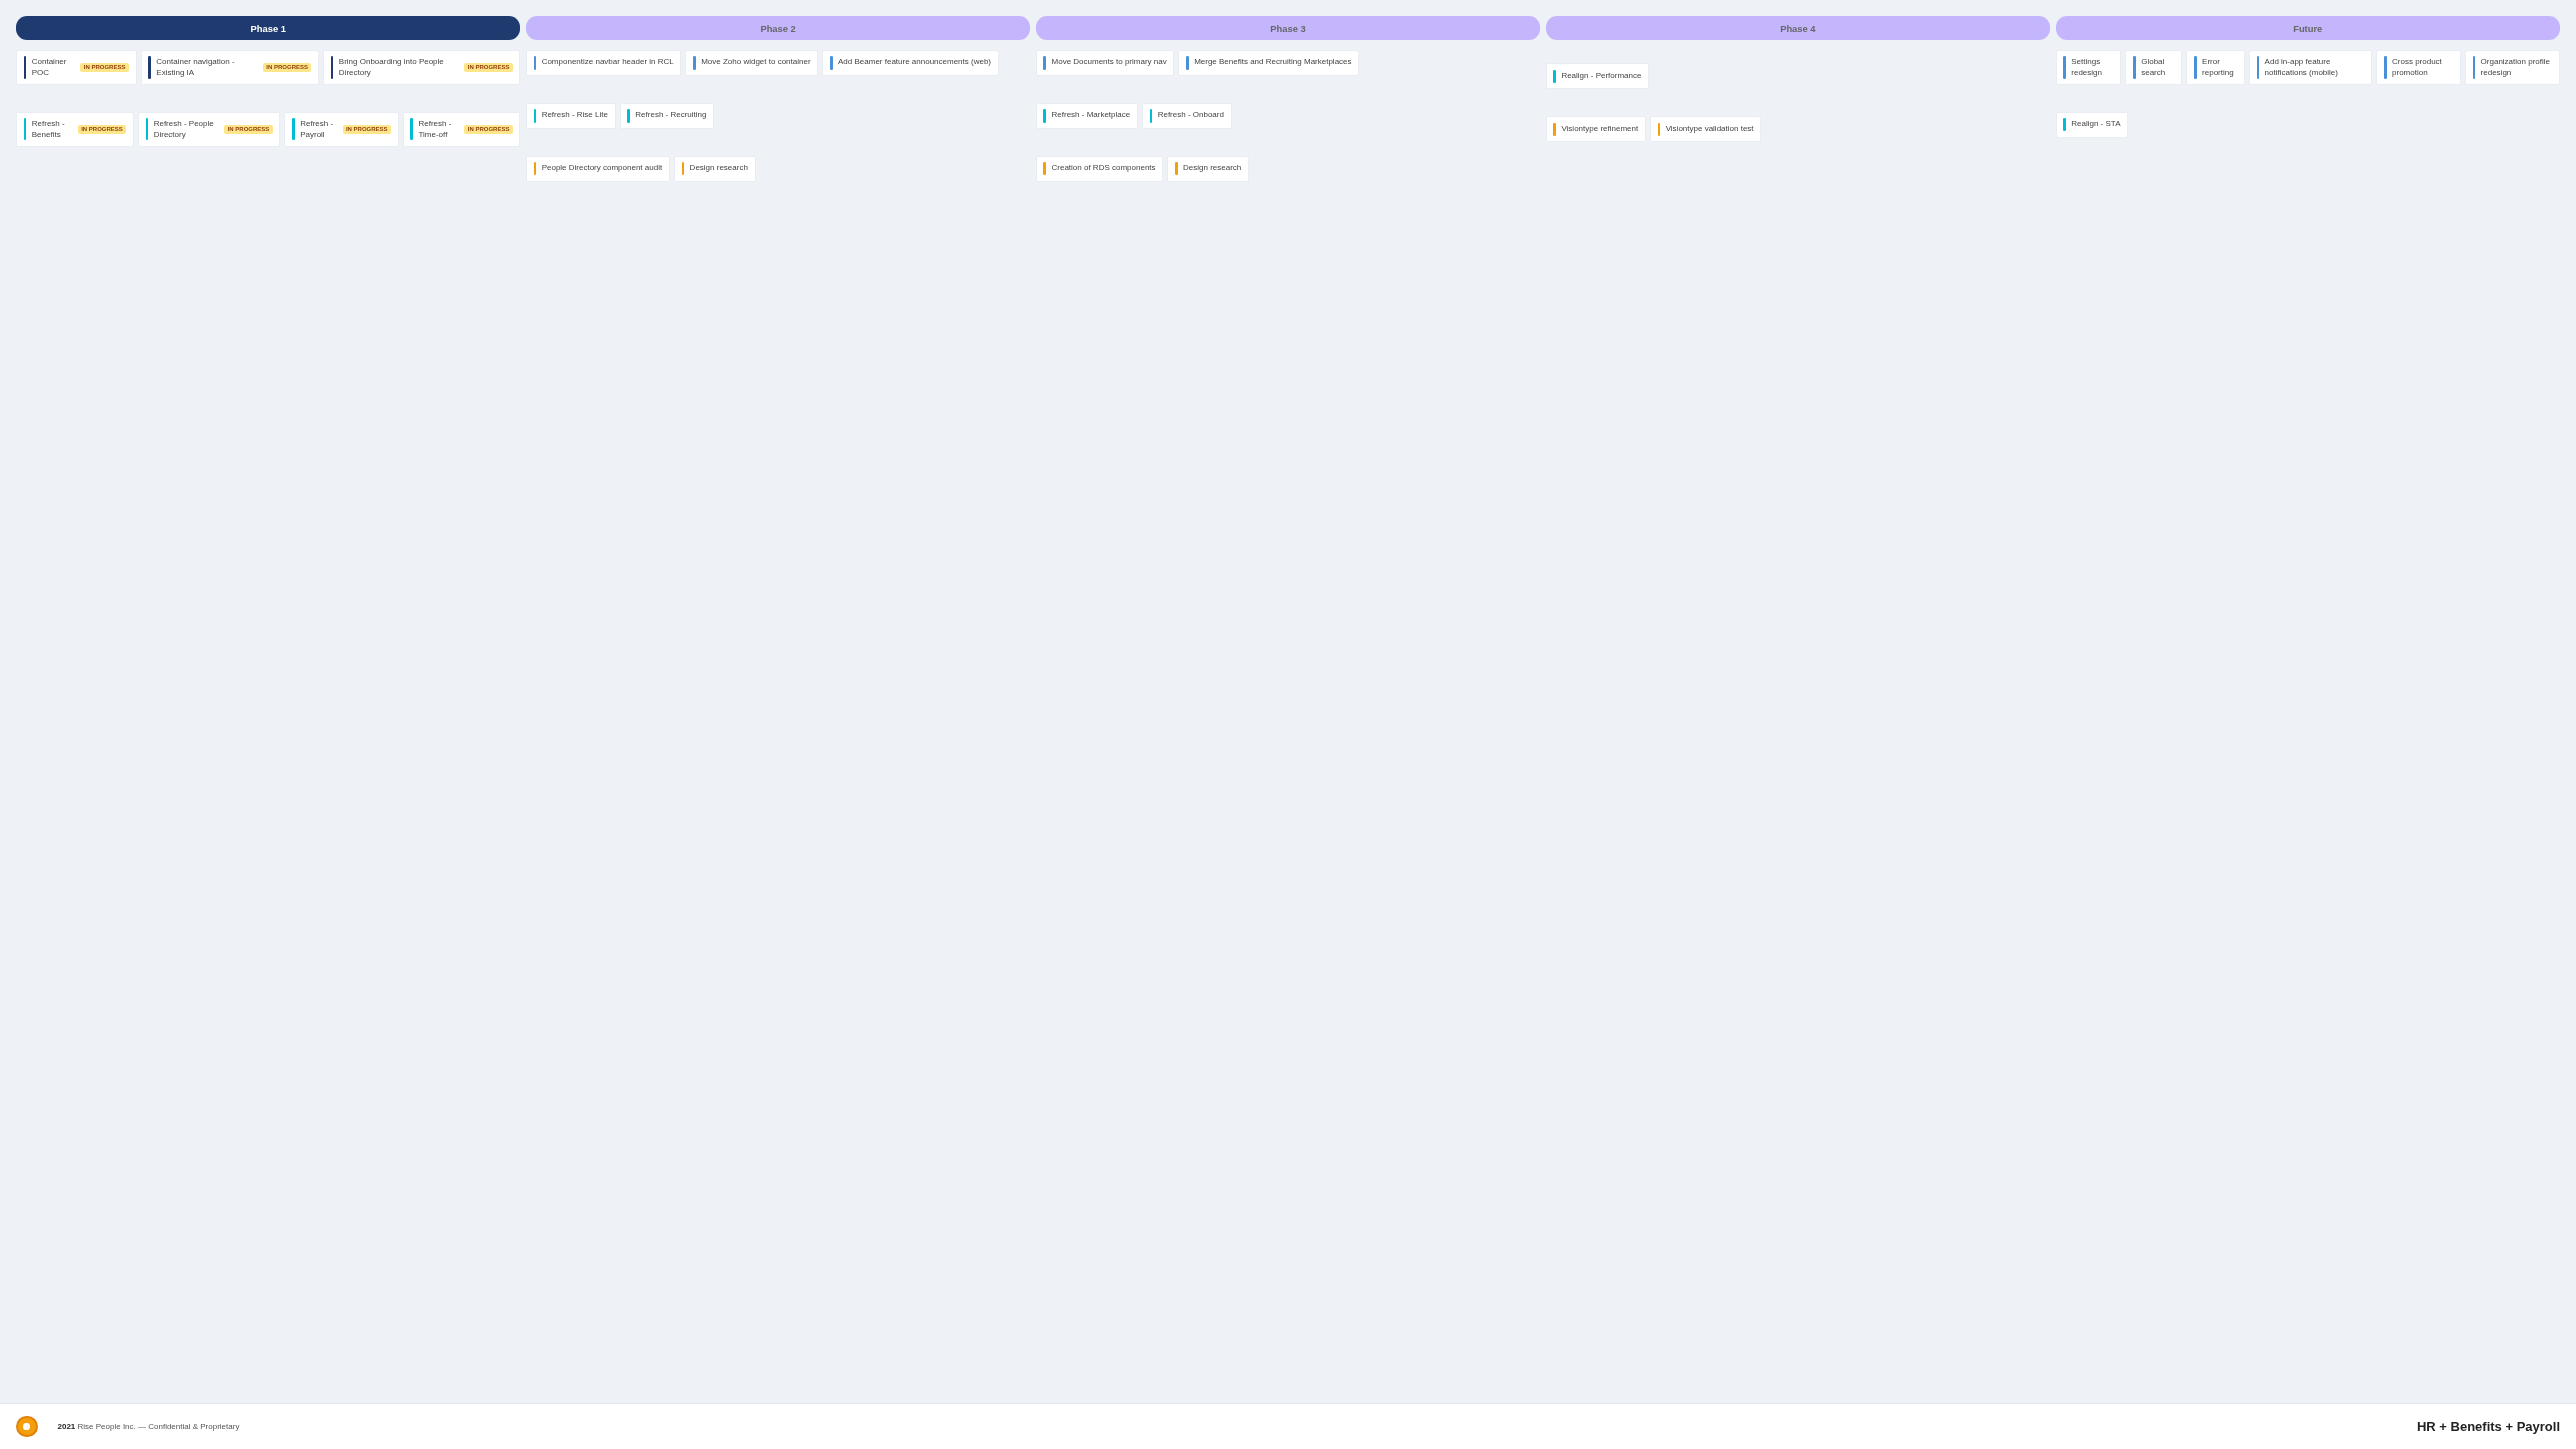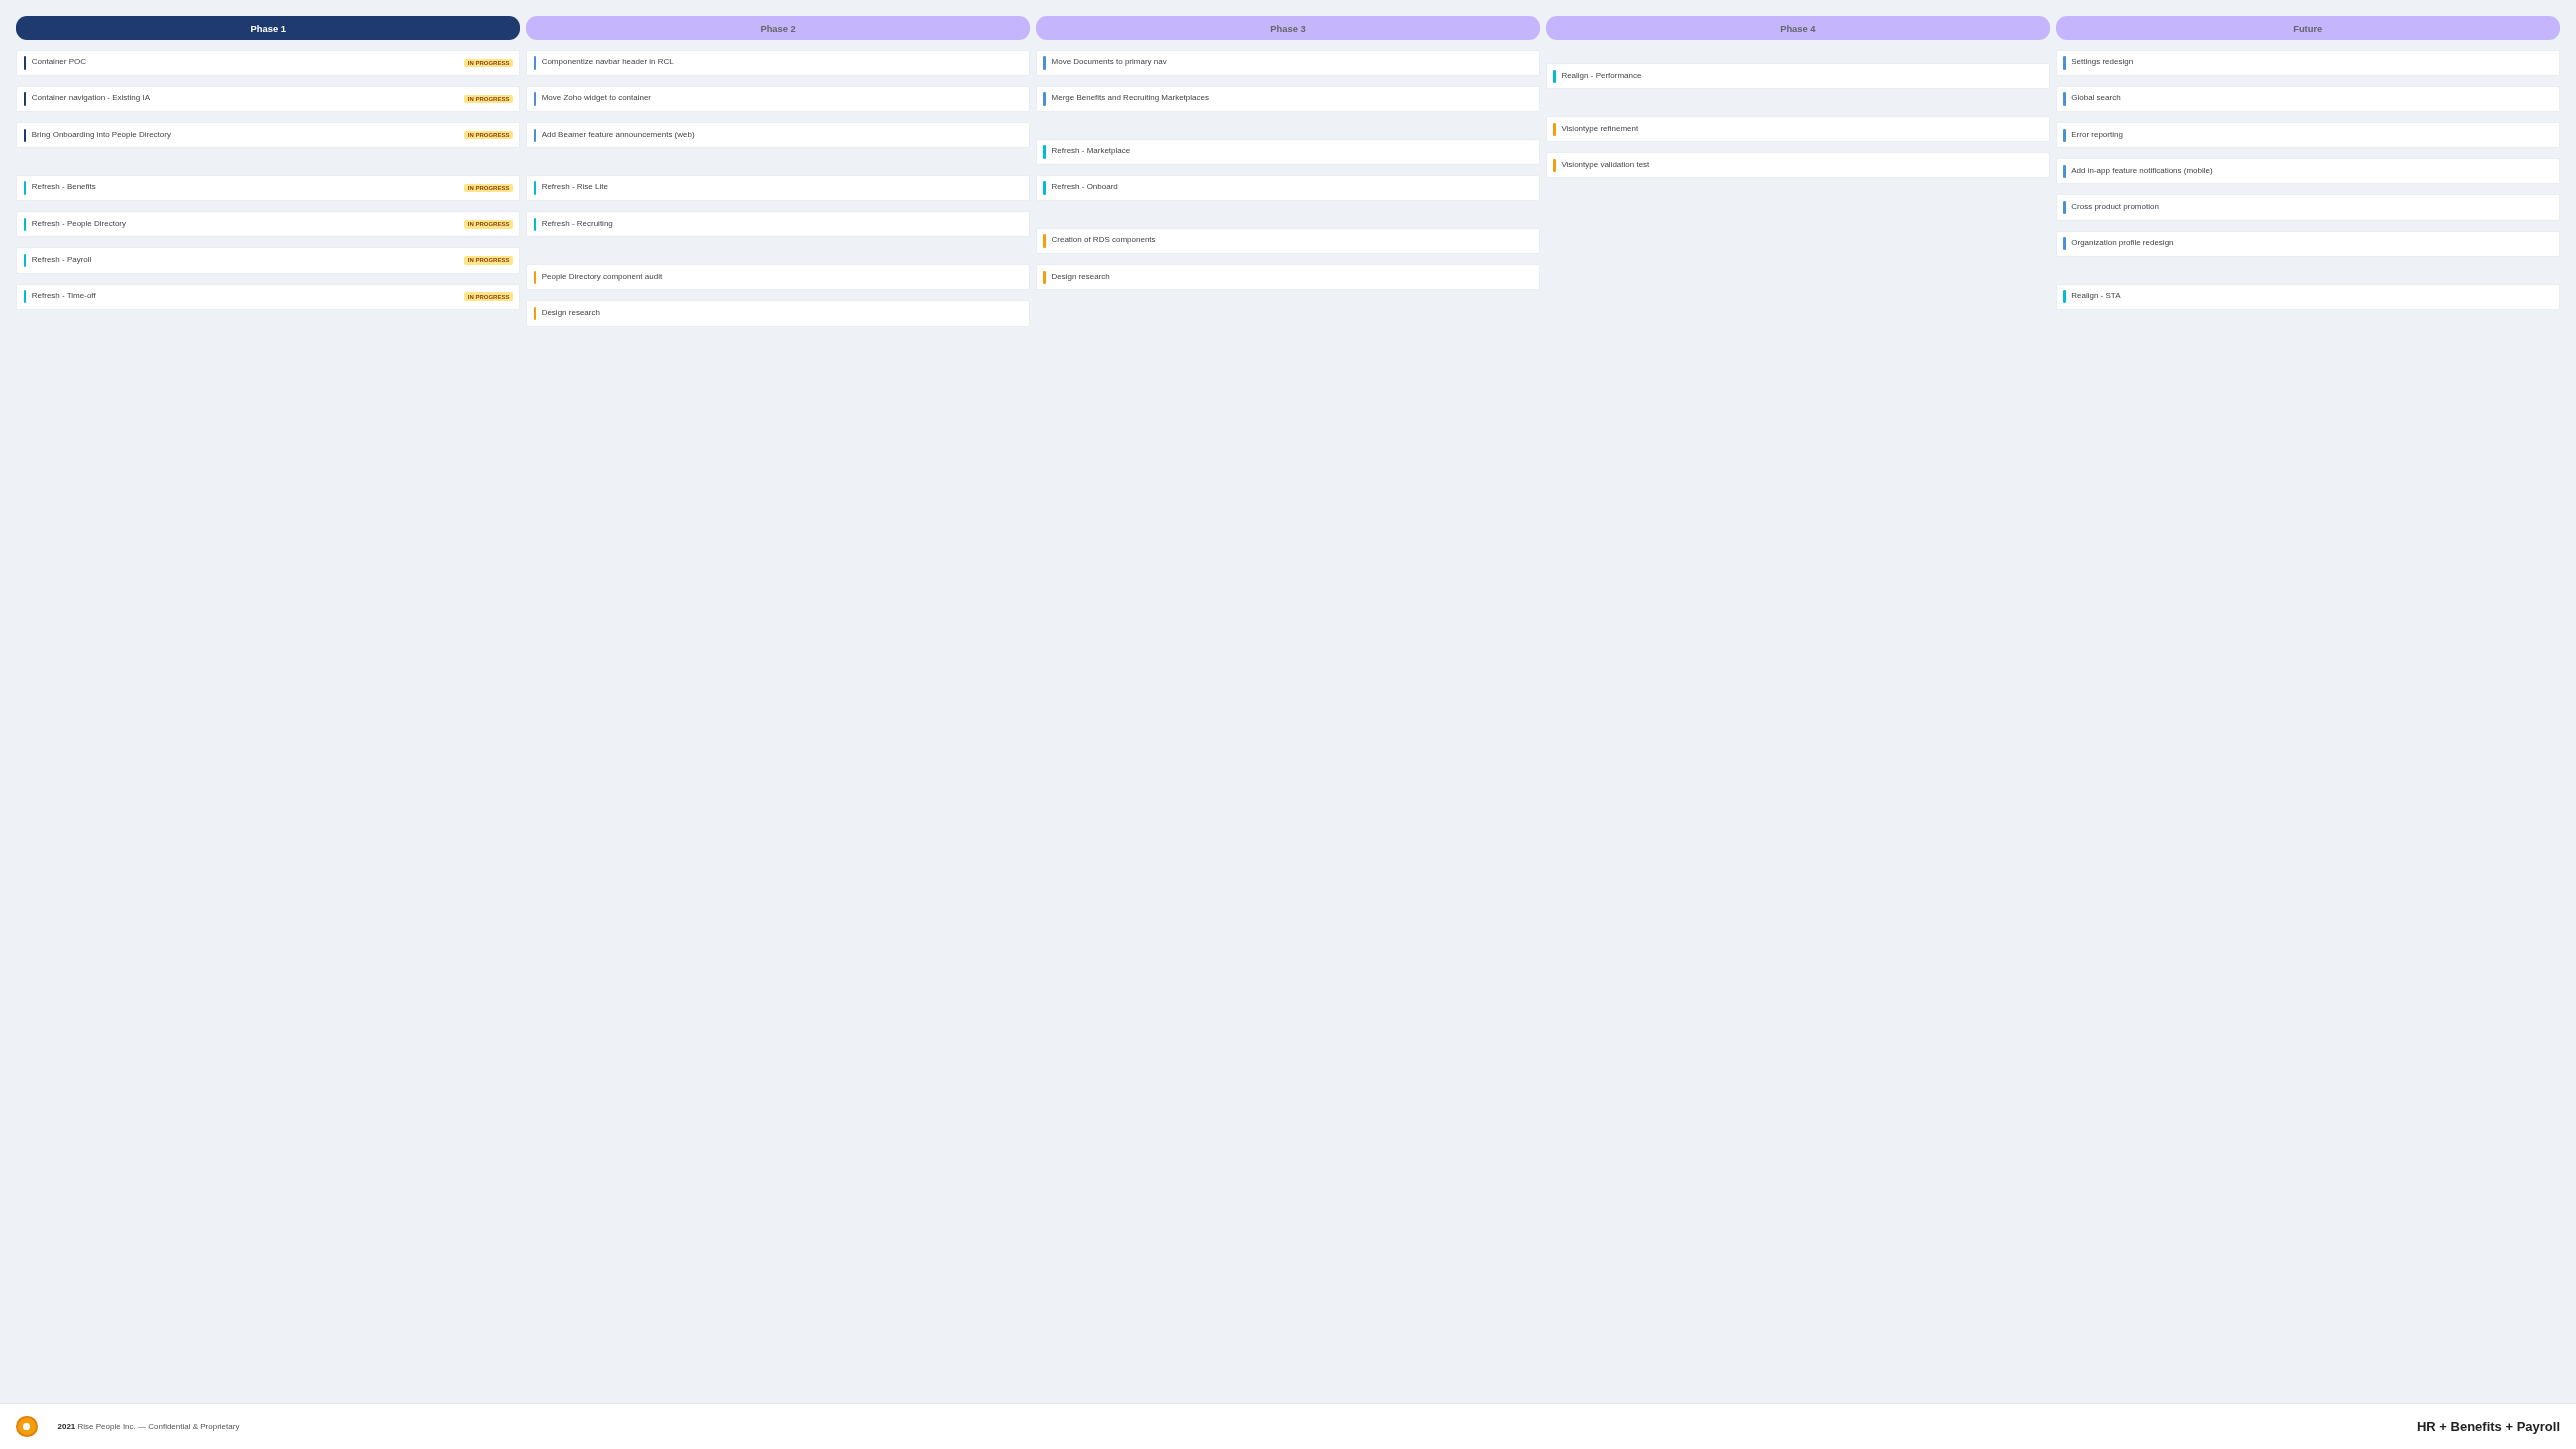--- a/index.html
+++ b/index.html
@@ -37,22 +37,21 @@
     .phase-header.active {
       background: #1e3a6e;
       color: #fff;
     }
     .phase-header.inactive {
       background: #c4b5fd;
       color: #666;
     }
     .section-group {
       display: flex;
-      flex-direction: column;
-      gap: 10px;
+      gap: 4px;
       margin-bottom: 9.4px;
     }
     .task-card {
       background: #fff;
       border-radius: 2px;
       padding: 5.4px 6.7px;
       display: flex;
       align-items: flex-start;
       gap: 5.4px;
       min-height: 24px;

